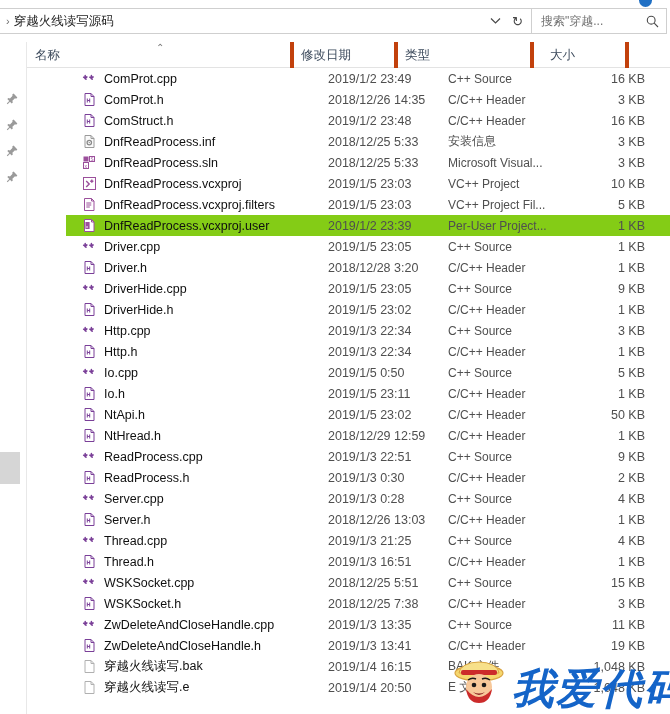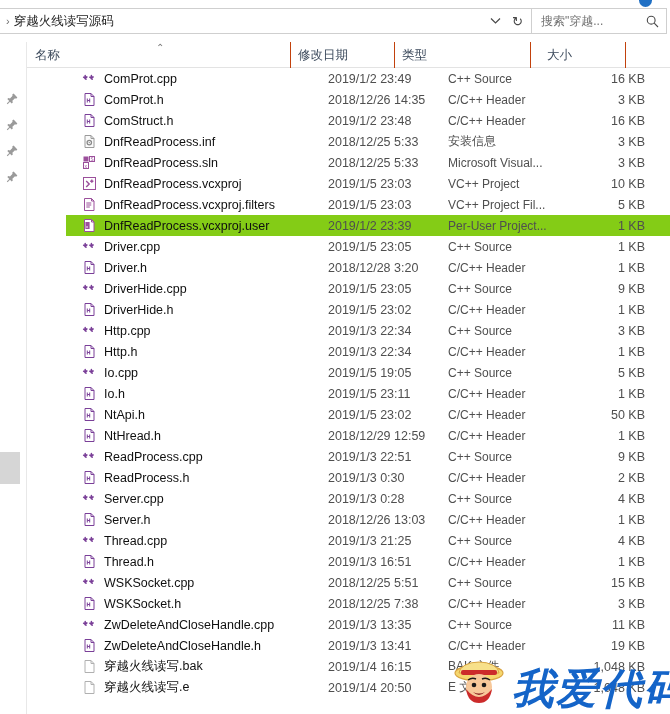--- a/index.html
+++ b/index.html
@@ -95,21 +95,21 @@
     background: #ffffff;
     border-bottom: 1px solid #e3e3e3;
   }
   .col-head .hc {
     position: absolute;
     top: 0; height: 26px;
     display: flex;
     align-items: center;
     font-size: 12.5px;
     color: #3c4a5c;
-    border-left: 1px solid #c2410c;
+    border-left: 4px solid #c2410c;
     padding-left: 7px;
   }
   .col-head .hc.first { border-left: none; }
   .sort-caret {
     position: absolute;
     top: 1px;
     font-size: 10px;
     color: #7a7a7a;
     line-height: 1;
   }
@@ -493,21 +493,21 @@
       <div class="row">
         <div class="cell-name">
           <span class="icon-wrap">
             <svg width="15" height="15" viewBox="0 0 15 15">
               <path d="M3.2 7.4 l1.6 -1.6 M2.4 6.6 l1.6 1.6 M3.2 4.6 v3.2 M1.6 6.2 h3.2" stroke="#7a3f98" stroke-width="1.5" stroke-linecap="round"></path>
               <path d="M9.4 7.4 l1.6 -1.6 M8.6 6.6 l1.6 1.6 M9.4 4.6 v3.2 M7.8 6.2 h3.2" stroke="#7a3f98" stroke-width="1.5" stroke-linecap="round"></path>
             </svg>
           </span>
           <span class="fname">Io.cpp</span>
         </div>
-        <div class="cell-date">2019/1/5 19:05</div>
+        <div class="cell-date">2019/1/5 0:50</div>
         <div class="cell-type">C++ Source</div>
         <div class="cell-size">5 KB</div>
       </div>
       <div class="row">
         <div class="cell-name">
           <span class="icon-wrap">
             <svg width="15" height="15" viewBox="0 0 15 15">
               <path d="M3 1.5 h6 l3 3 v9 h-9 z" fill="#ffffff" stroke="#7a3f98" stroke-width="1"></path>
               <path d="M9 1.5 v3 h3" fill="none" stroke="#7a3f98" stroke-width="1"></path>
               <path d="M5.3 6.5 v4 M7.7 6.5 v4 M5.3 8.5 h2.4" stroke="#7a3f98" stroke-width="1"></path>

